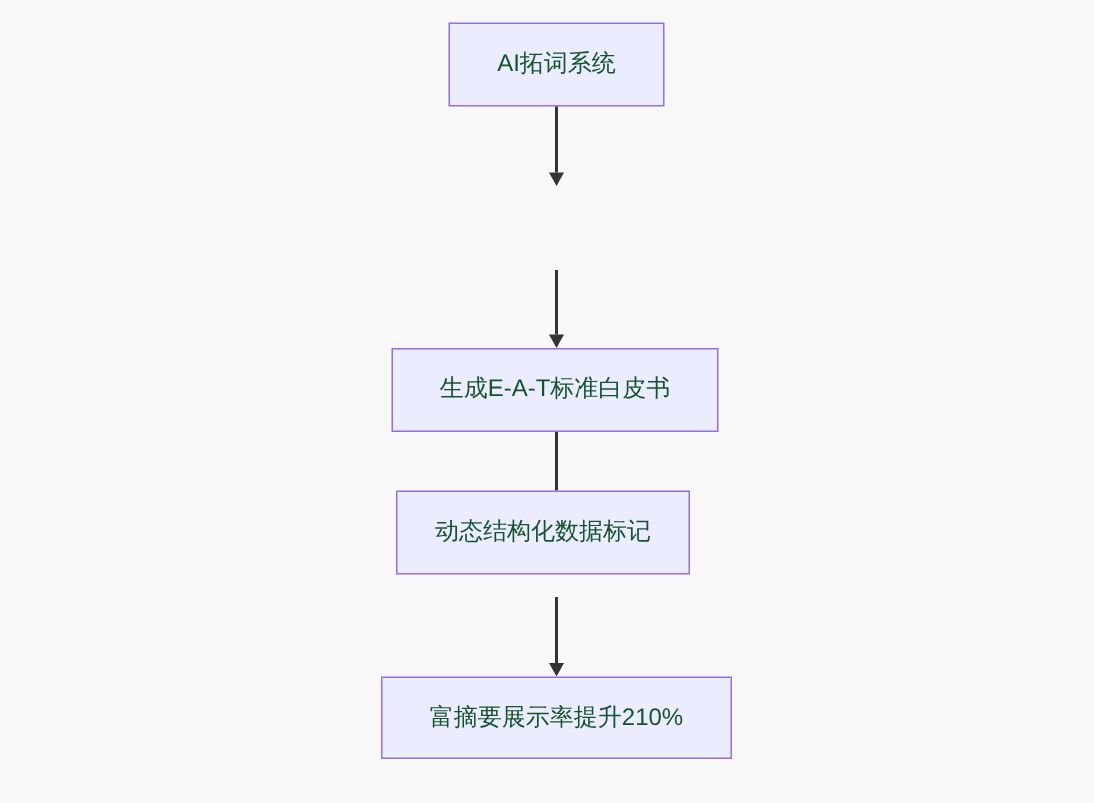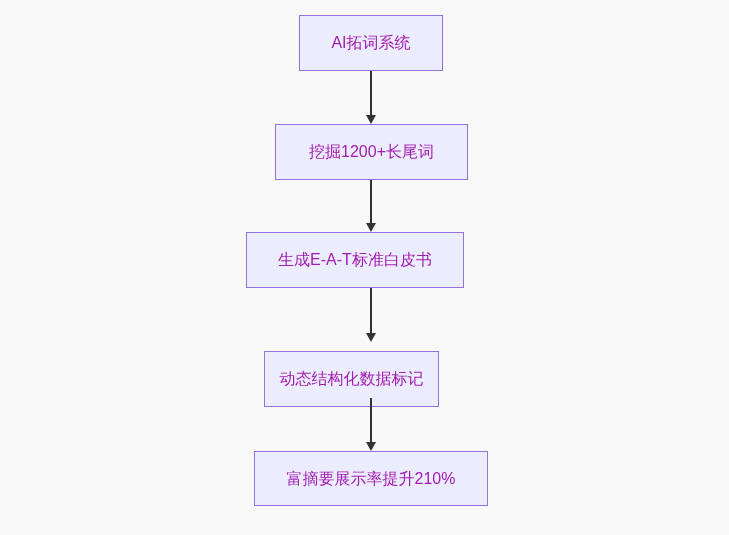--- a/index.html
+++ b/index.html
@@ -17,33 +17,33 @@
     position: relative;
     width: 729px;
     height: 535px;
     background: #f9f8f8;
   }
   .flow-node {
     position: absolute;
     box-sizing: border-box;
     background: #ececff;
     border: 1px solid #9370db;
-    color: #a21caf;
+    color: #14532d;
     font-size: 16px;
     line-height: 1;
     display: flex;
     align-items: center;
     justify-content: center;
     text-align: center;
     white-space: nowrap;
   }
   .node-a { left: 299px; top: 15px;  width: 144px; height: 56px; }
   .node-b { left: 275px; top: 124px; width: 193px; height: 56px; }
-  .node-c { left: 246px; top: 232px; width: 218px; height: 56px; }
-  .node-d { left: 264px; top: 351px; width: 175px; height: 56px; }
+  .node-c { left: 261px; top: 232px; width: 218px; height: 56px; }
+  .node-d { left: 264px; top: 327px; width: 196px; height: 56px; }
   .node-e { left: 254px; top: 451px; width: 234px; height: 55px; justify-content: center; }
 
   .flow-edge {
     position: absolute;
     left: 365px;            
     width: 12px;
     display: flex;
     flex-direction: column;
     align-items: center;
   }
@@ -73,23 +73,20 @@
 
   <div class="flow-node node-a">
     <span>AI拓词系统</span>
   </div>
 
   <div class="flow-edge edge-1">
     <div class="edge-line"></div>
     <div class="edge-arrowhead"></div>
   </div>
 
-  <div class="flow-node node-b">
-    <span>挖掘1200+长尾词</span>
-  </div>
 
   <div class="flow-edge edge-2">
     <div class="edge-line"></div>
     <div class="edge-arrowhead"></div>
   </div>
 
   <div class="flow-node node-c">
     <span>生成E-A-T标准白皮书</span>
   </div>
 

